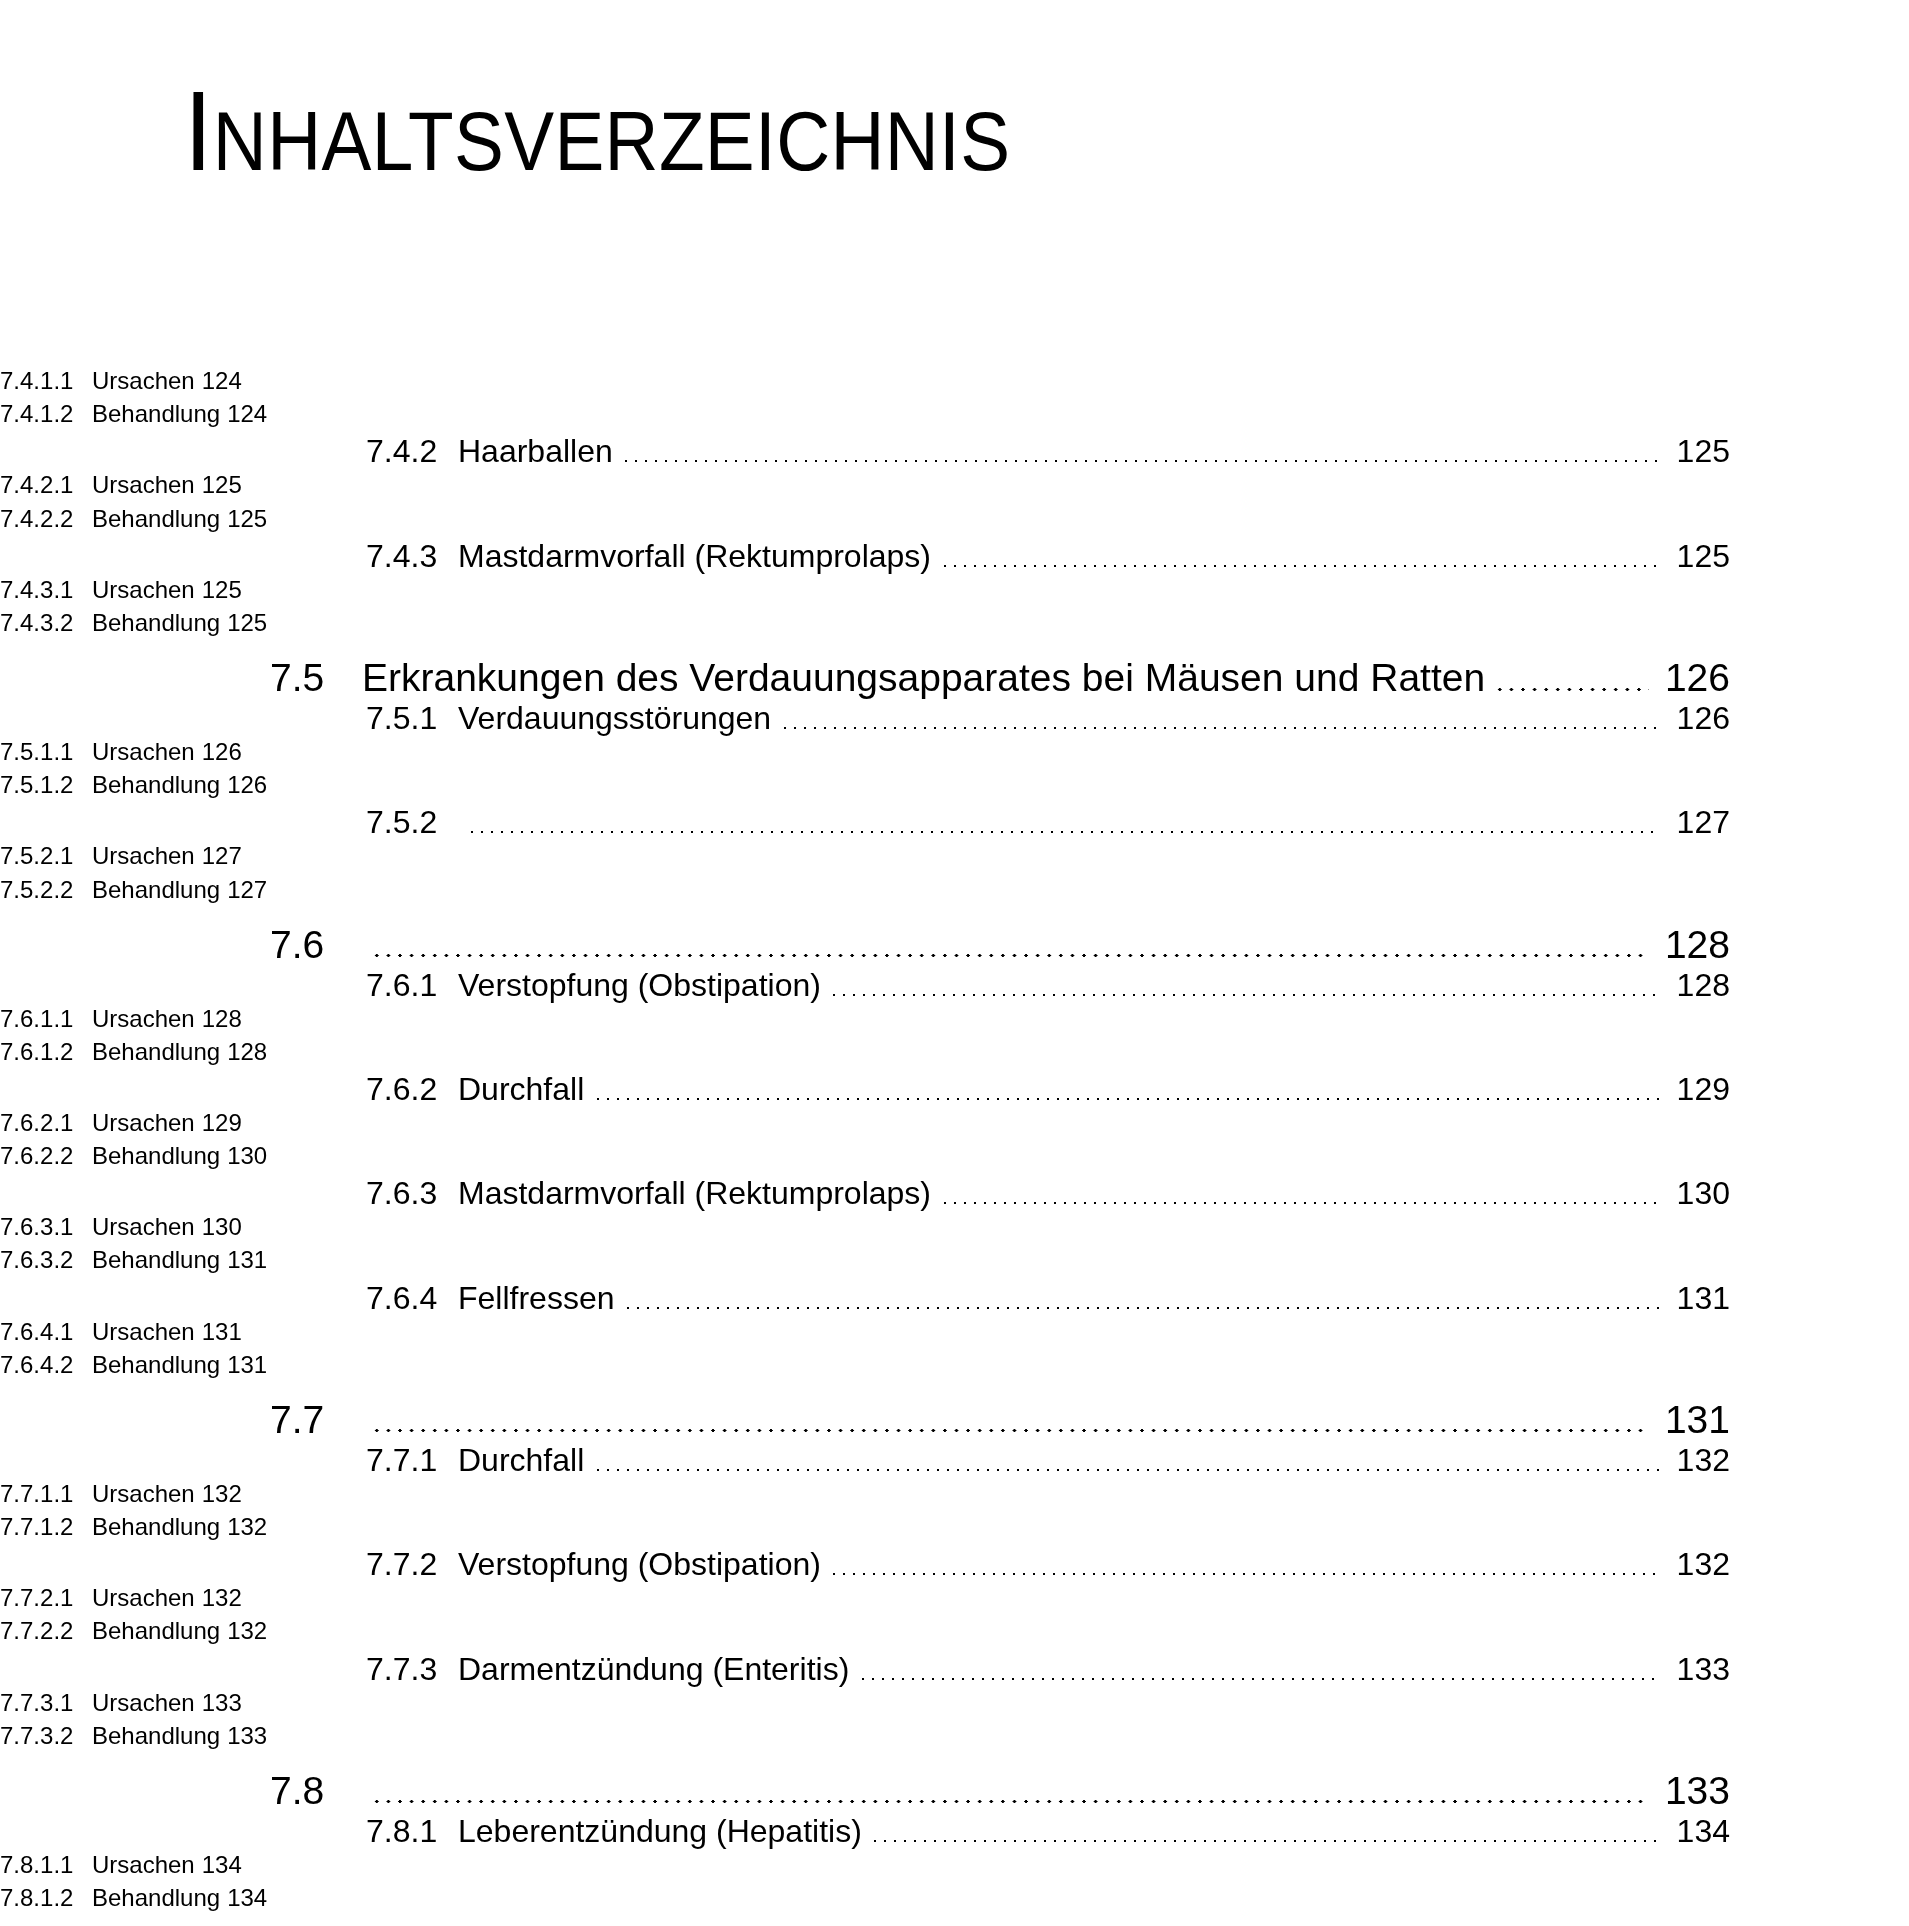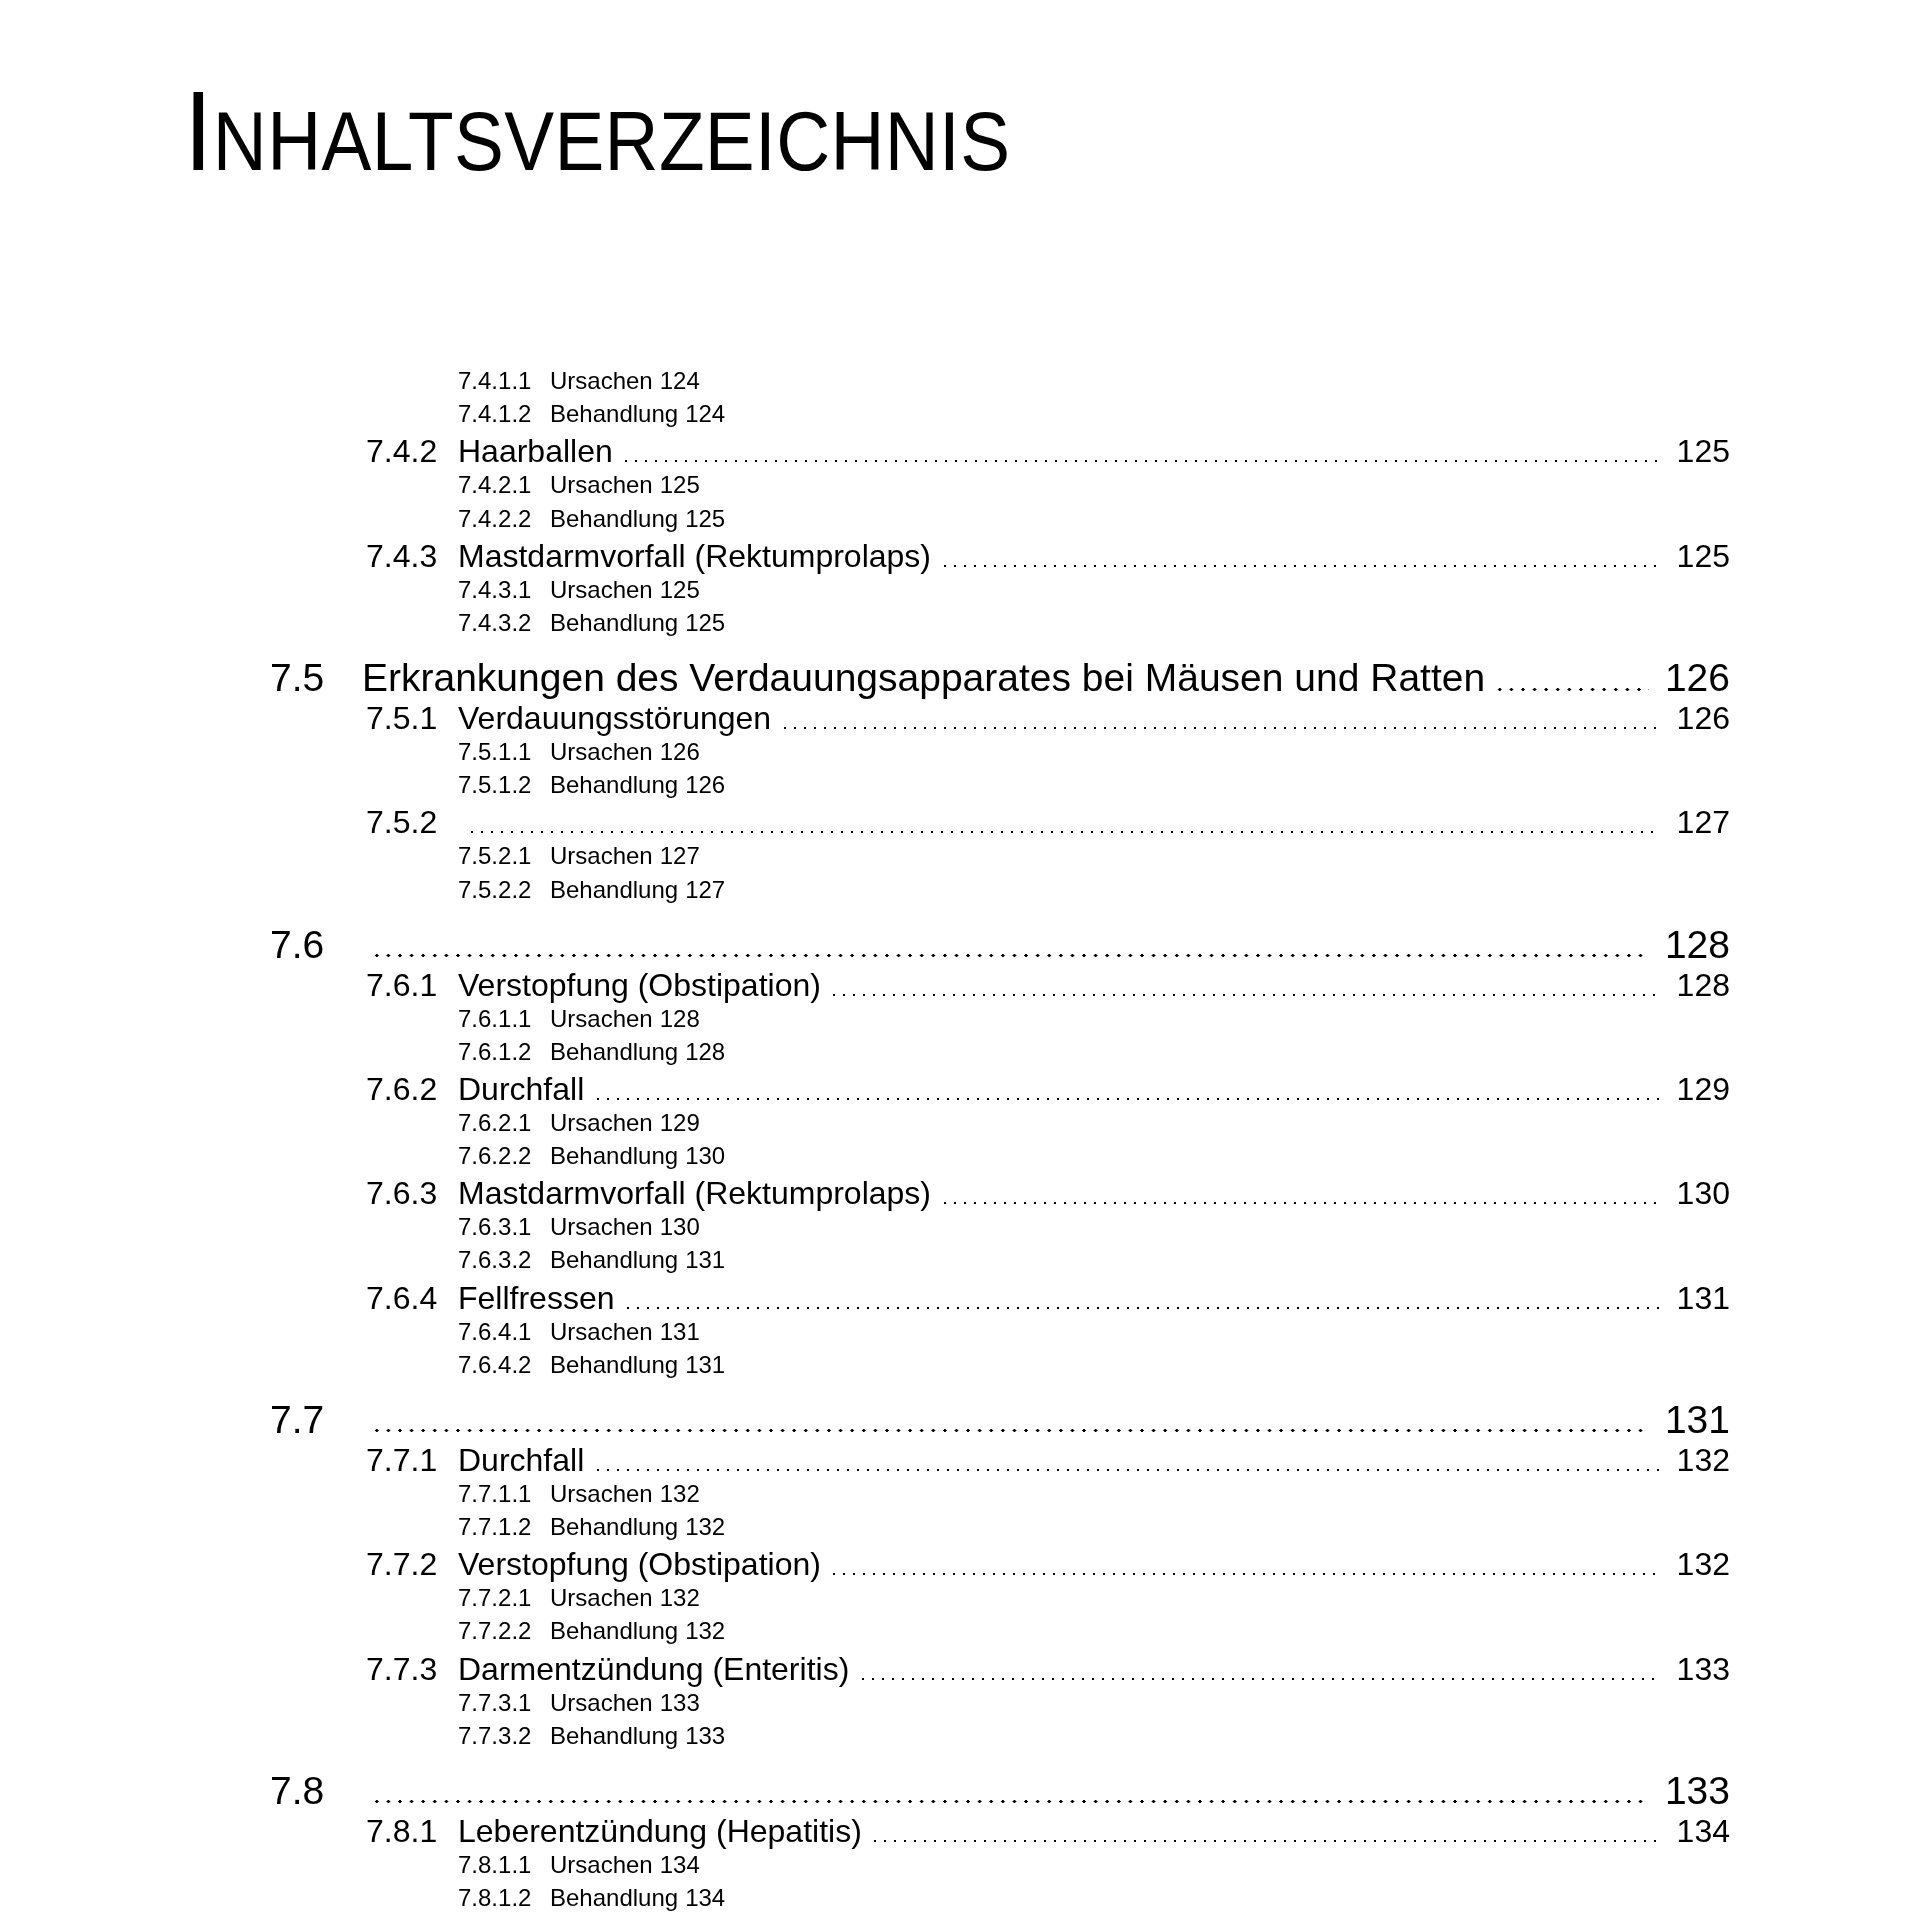--- a/index.html
+++ b/index.html
@@ -15,21 +15,21 @@
   
   .toc { position:absolute; left:0; top:369px; right:0; }
   .row { display:flex; align-items:baseline; margin-right:180px; white-space:nowrap; }
   .row .num { flex:0 0 auto; display:inline-block; }
   .row .label { flex:0 0 auto; }
 
   .l2 { padding-left:270px; font-size:39px; line-height:39px; margin-top:23px; margin-bottom:5px; }
   .l2 .num { width:92px; }
   .l3 { padding-left:366px; font-size:32px; line-height:33px; margin-bottom:5px; }
   .l3 .num { width:92px; }
-  .l4 { padding-left:458px; font-size:24px; line-height:24px; margin-bottom:9.2px; }
+  .l4 { font-size:24px; line-height:24px; margin-bottom:9.2px; }
   .l4 .num { width:92px; }
   .l4 .page-inline { margin-left:7px; }
 
   .leader { flex:1 1 auto; align-self:stretch; margin-left:8.5px; margin-right:16px;
             background-image:radial-gradient(circle, #000 1.2px, transparent 1.3px);
             background-size:10px 3.9px; background-repeat:repeat-x;
             background-position:left bottom 5px; }
   .l2 .leader { background-image:radial-gradient(circle, #000 1.5px, transparent 1.7px);
                 background-size:11.6px 4.6px; background-position:left bottom 5.8px; }
 </style>

